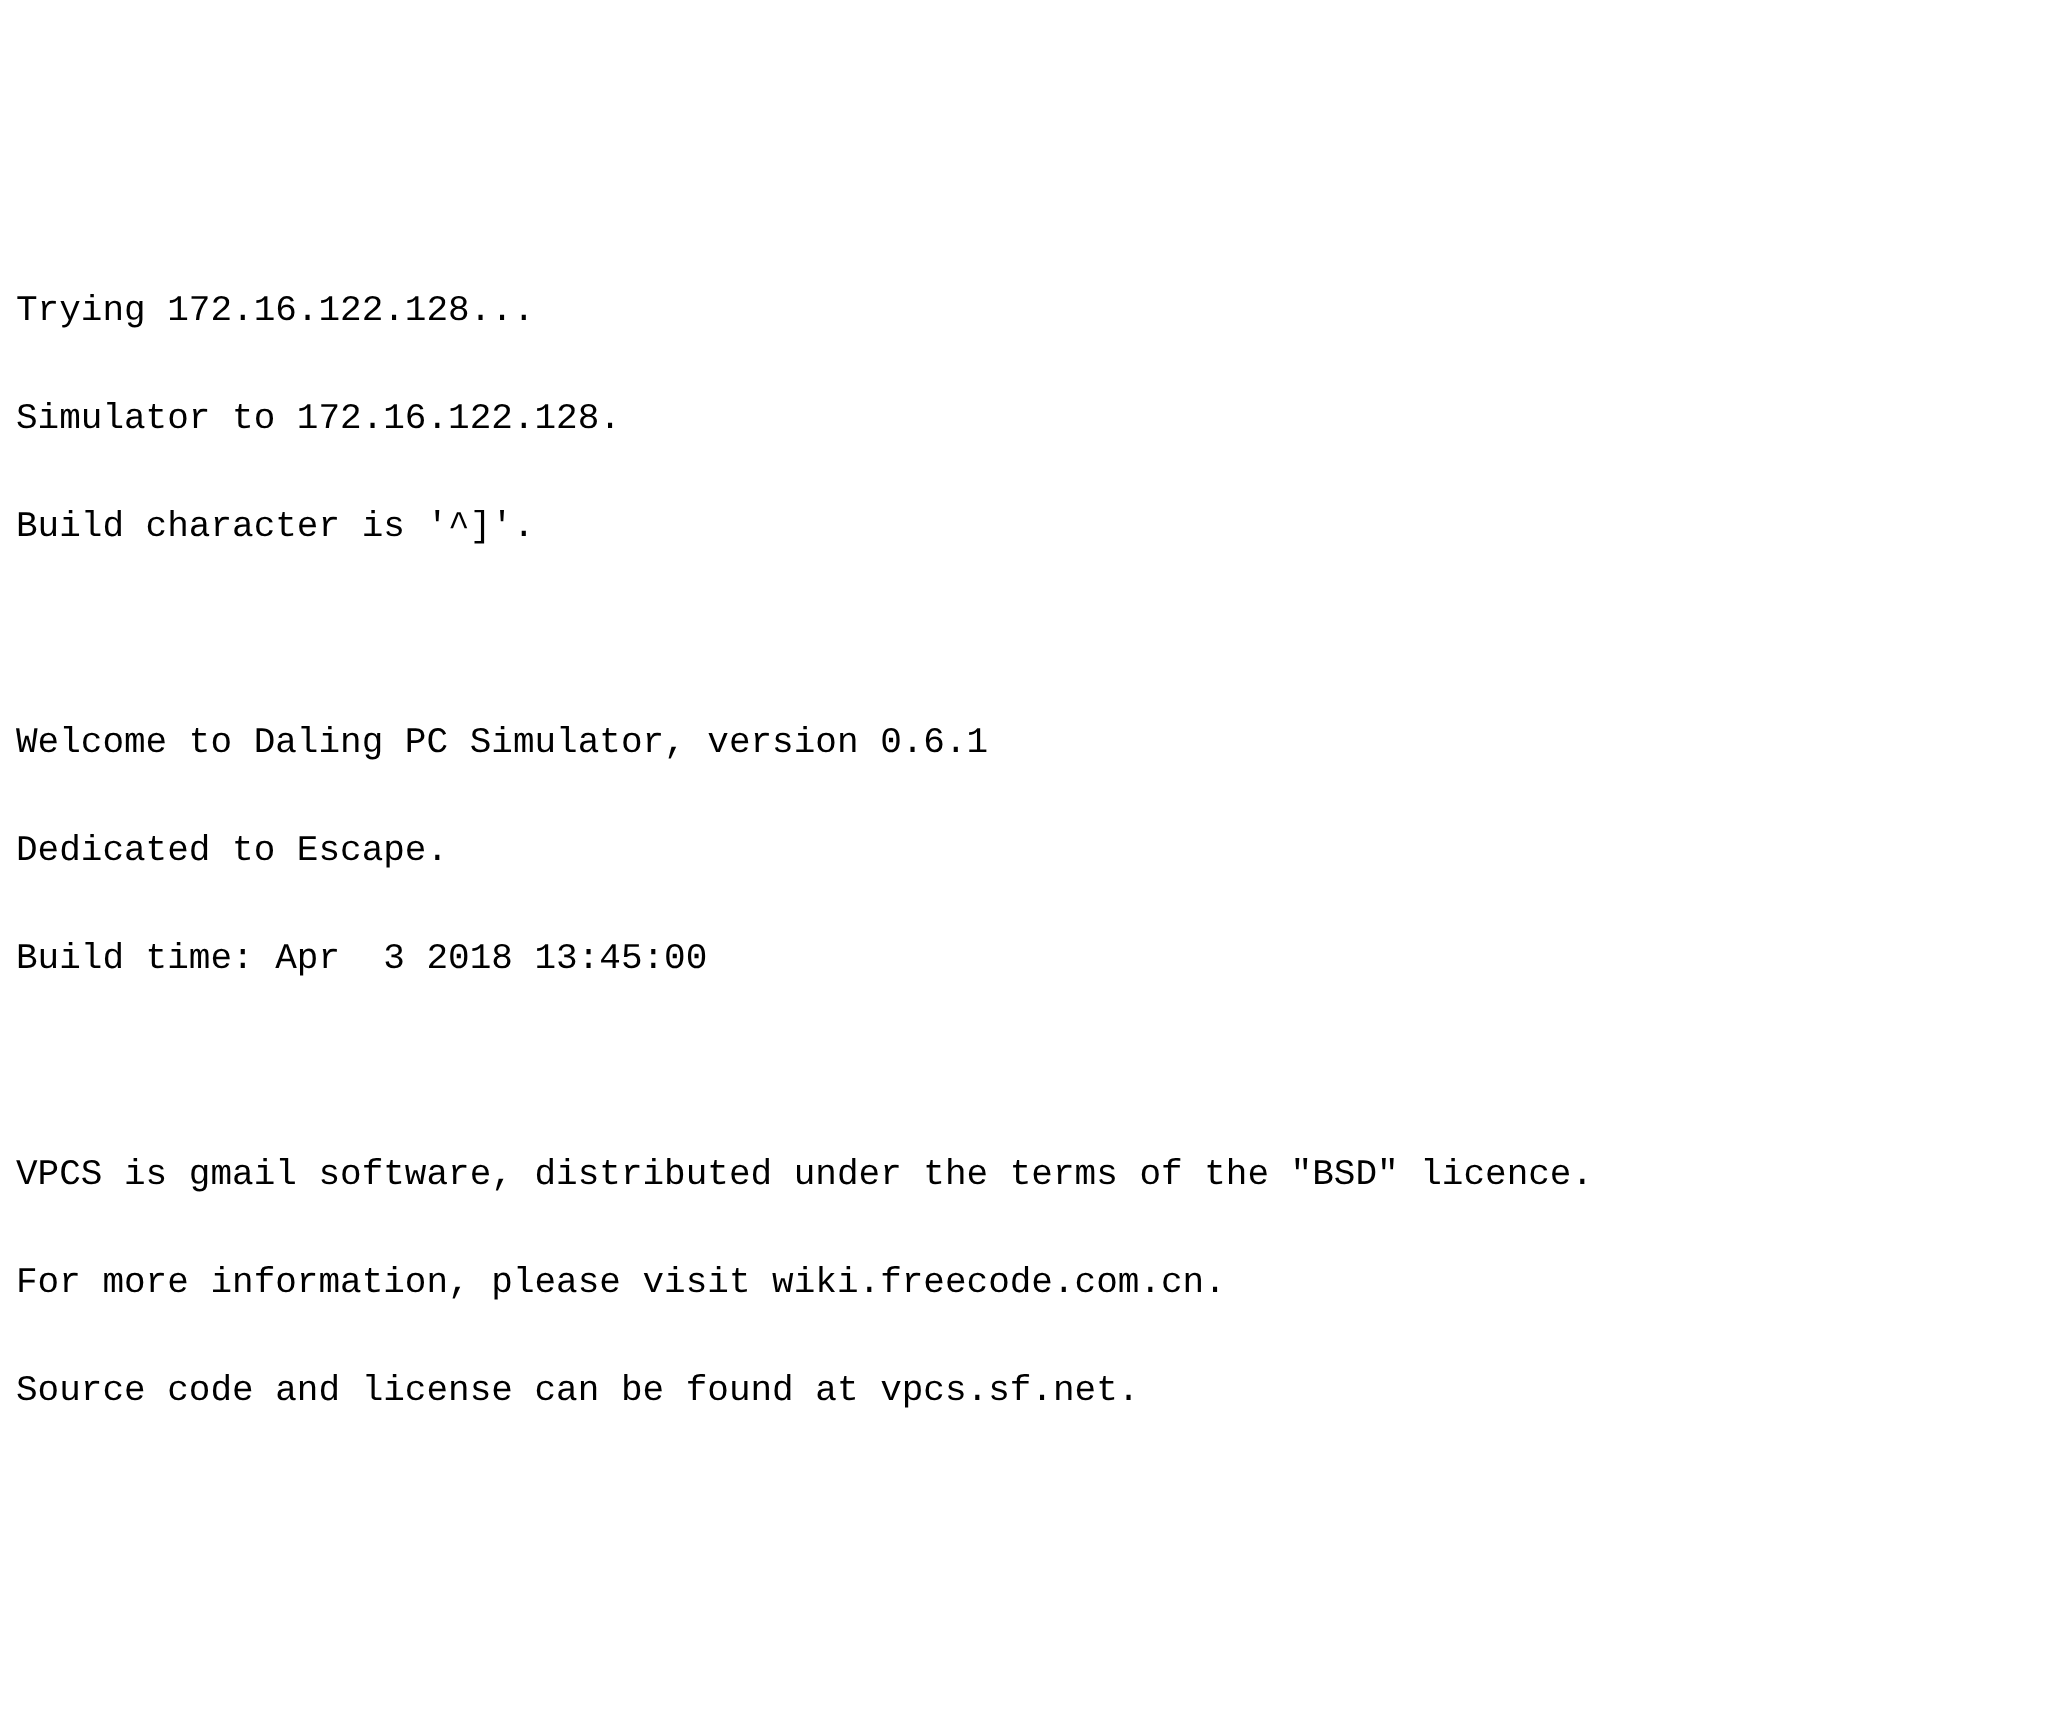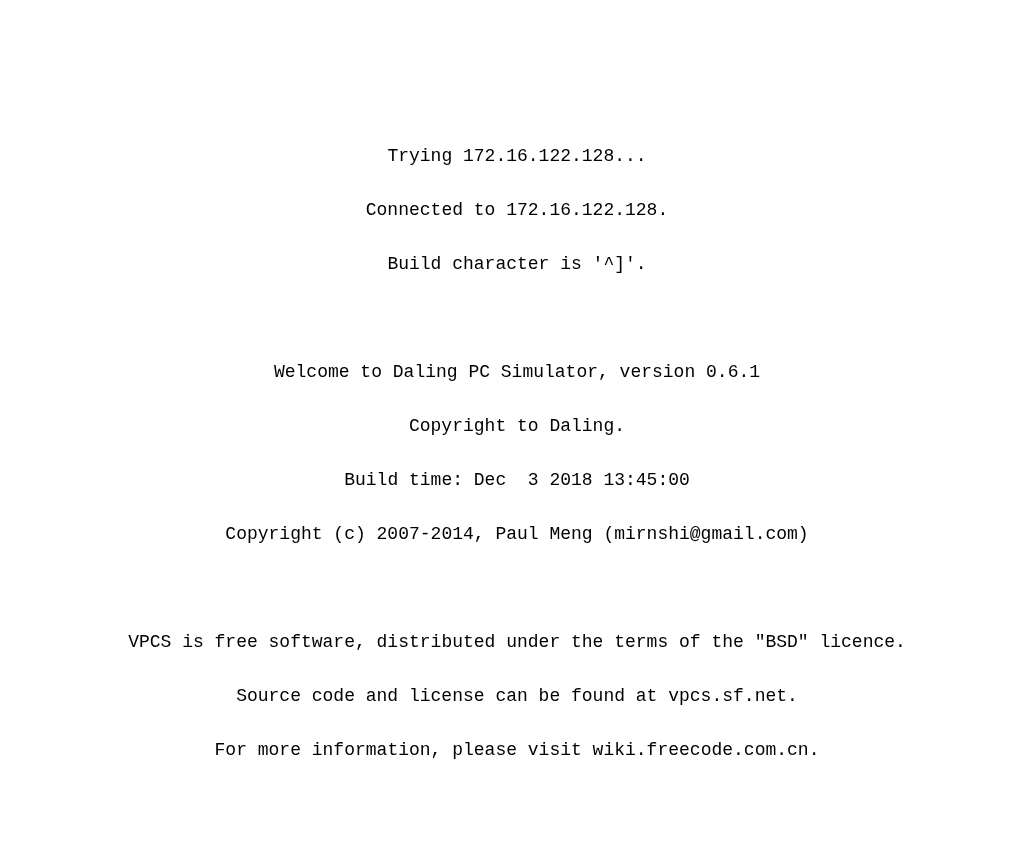--- a/index.html
+++ b/index.html
@@ -18,41 +18,39 @@
       width: 1034px;
       height: 862px;
       overflow: hidden;
     }
     .terminal {
       font-family: inherit;
     }
     .line {
       display: block;
       min-height: 1.5em;
-      text-align: center;
     }
   </style>
 </head>
 <body>
 
 
 
 <div class="terminal">
 <span class="line">Trying 172.16.122.128...</span>
-<span class="line">Connected to 172.16.122.128.</span>
+<span class="line">Simulator to 172.16.122.128.</span>
 <span class="line">Build character is '^]'.</span>
 <span class="line"></span>
 <span class="line">Welcome to Daling PC Simulator, version 0.6.1</span>
-<span class="line">Copyright to Daling.</span>
-<span class="line">Build time: Dec  3 2018 13:45:00</span>
-<span class="line">Copyright (c) 2007-2014, Paul Meng (mirnshi@gmail.com)</span>
+<span class="line">Dedicated to Escape.</span>
+<span class="line">Build time: Apr  3 2018 13:45:00</span>
 <span class="line"></span>
-<span class="line">VPCS is free software, distributed under the terms of the "BSD" licence.</span>
+<span class="line">VPCS is gmail software, distributed under the terms of the "BSD" licence.</span>
+<span class="line">For more information, please visit wiki.freecode.com.cn.</span>
 <span class="line">Source code and license can be found at vpcs.sf.net.</span>
-<span class="line">For more information, please visit wiki.freecode.com.cn.</span>
 <span class="line"></span>
 
 
 
 
 
 
 
 
 

